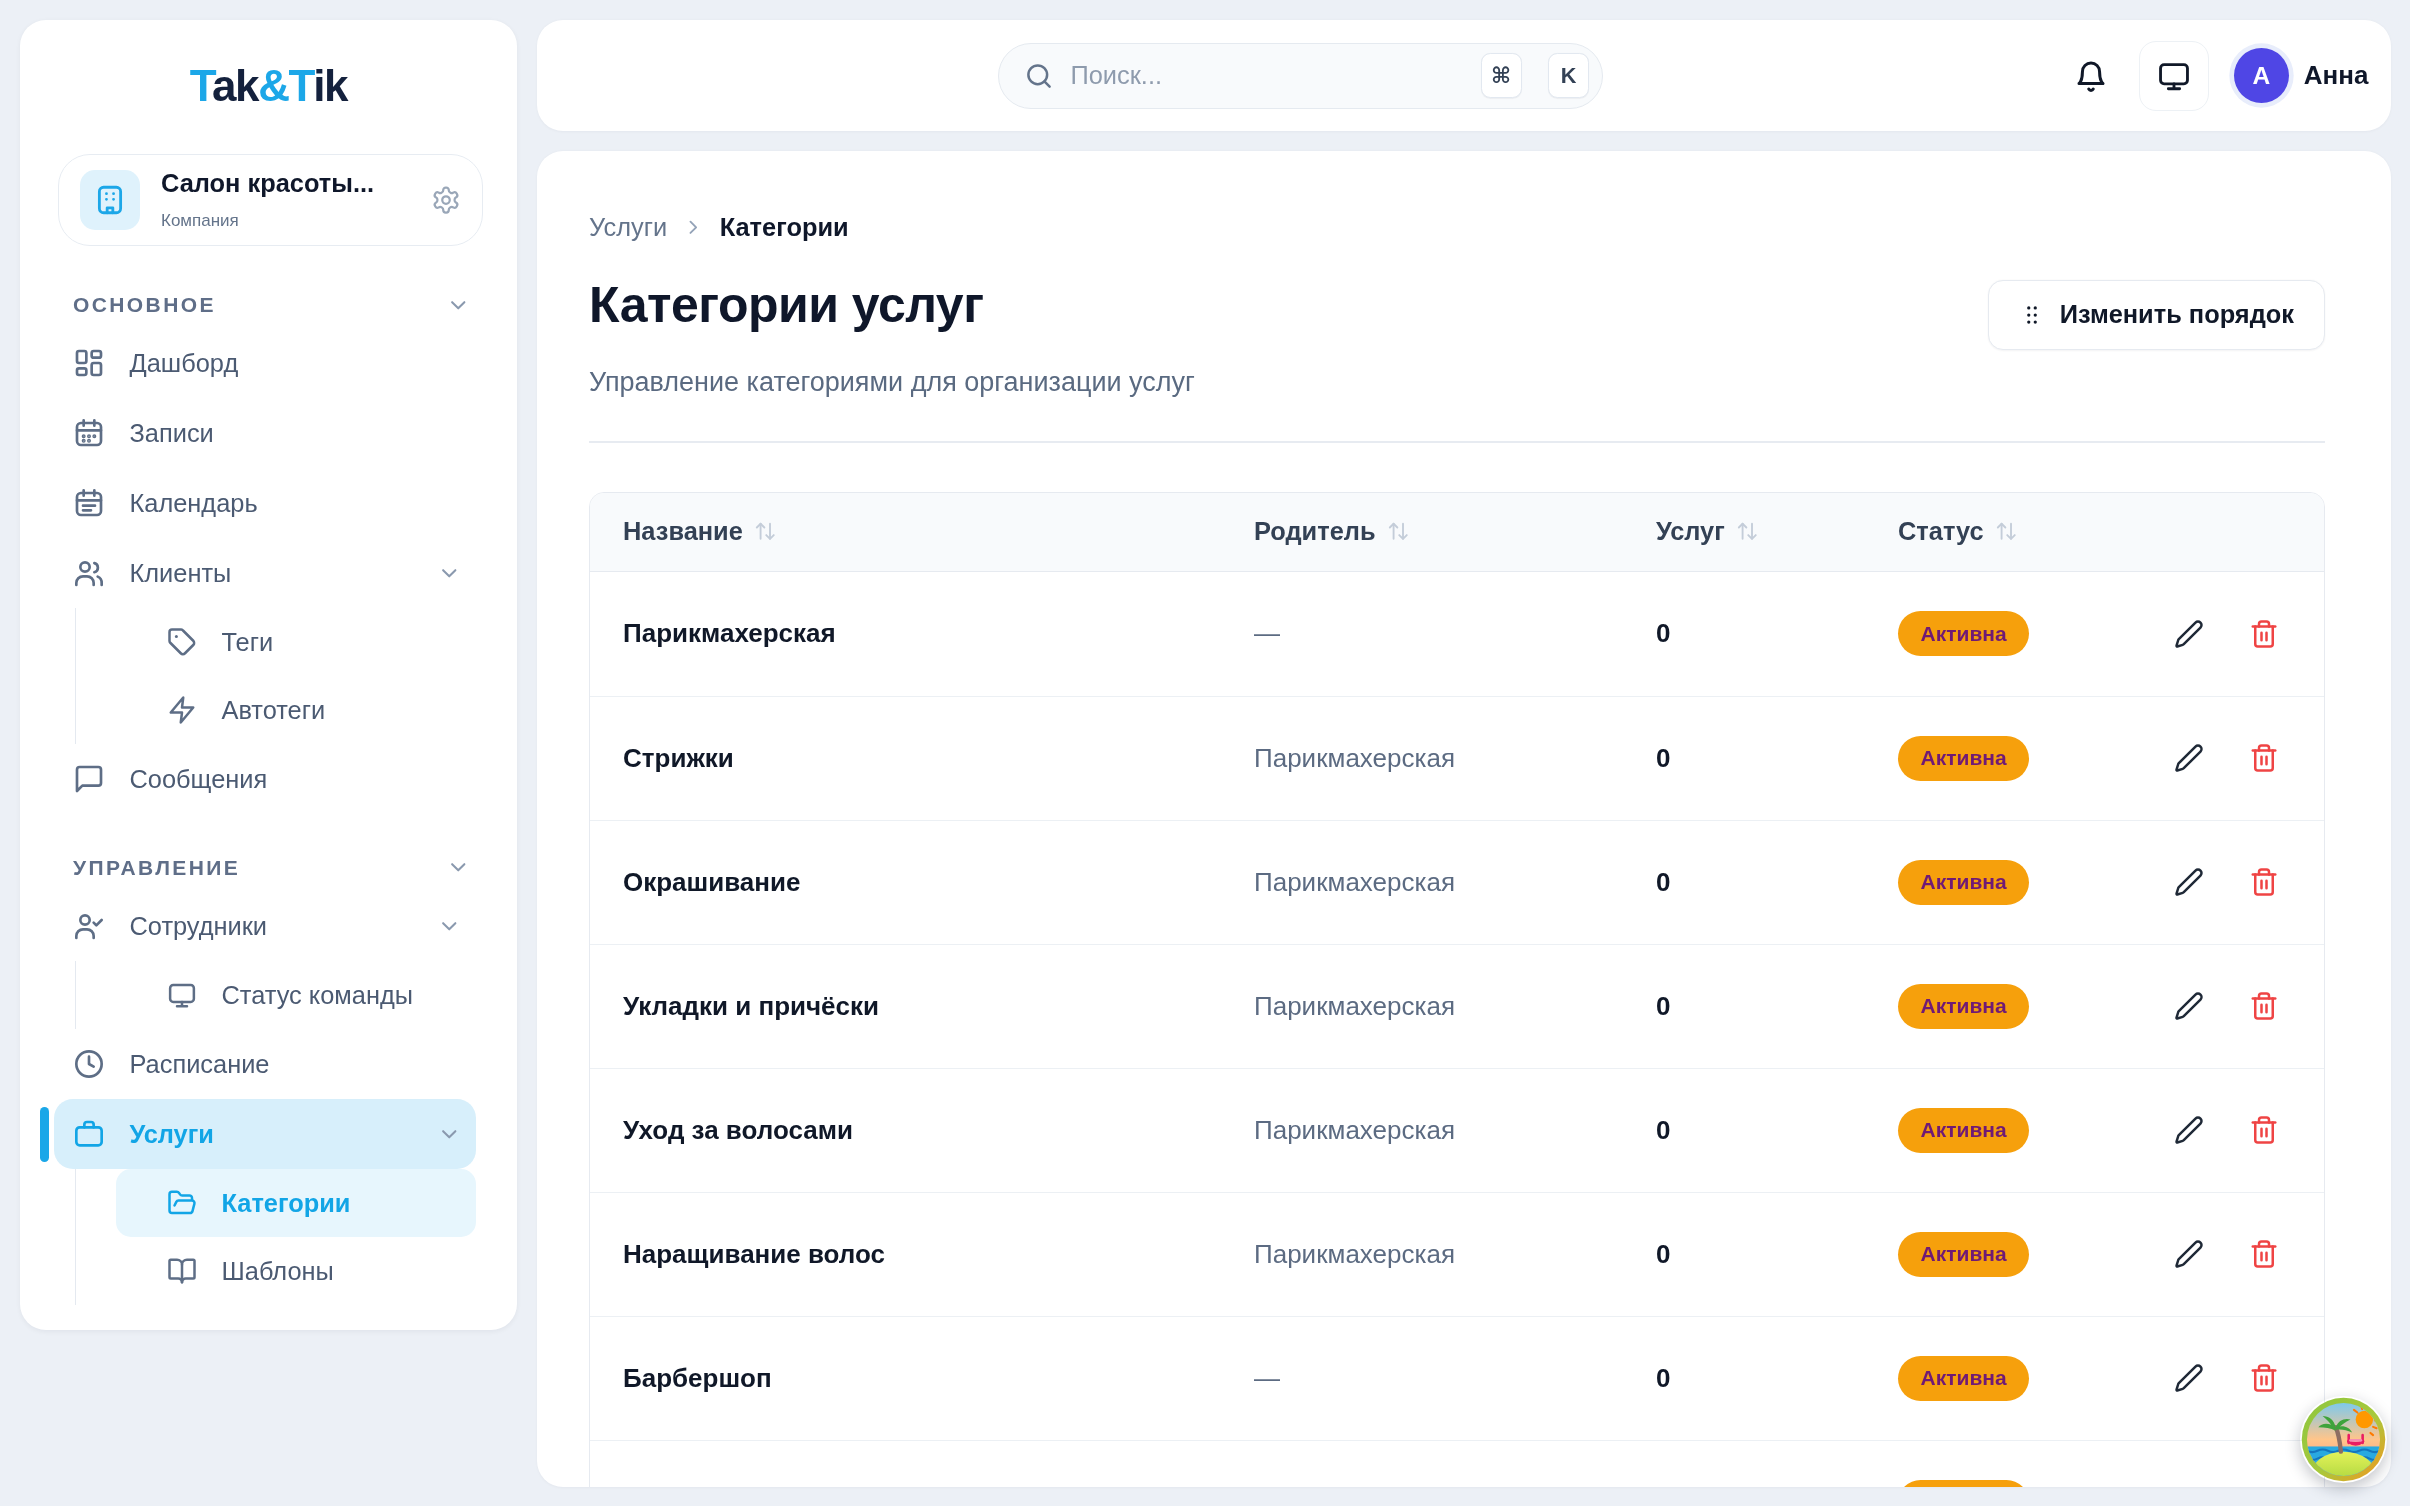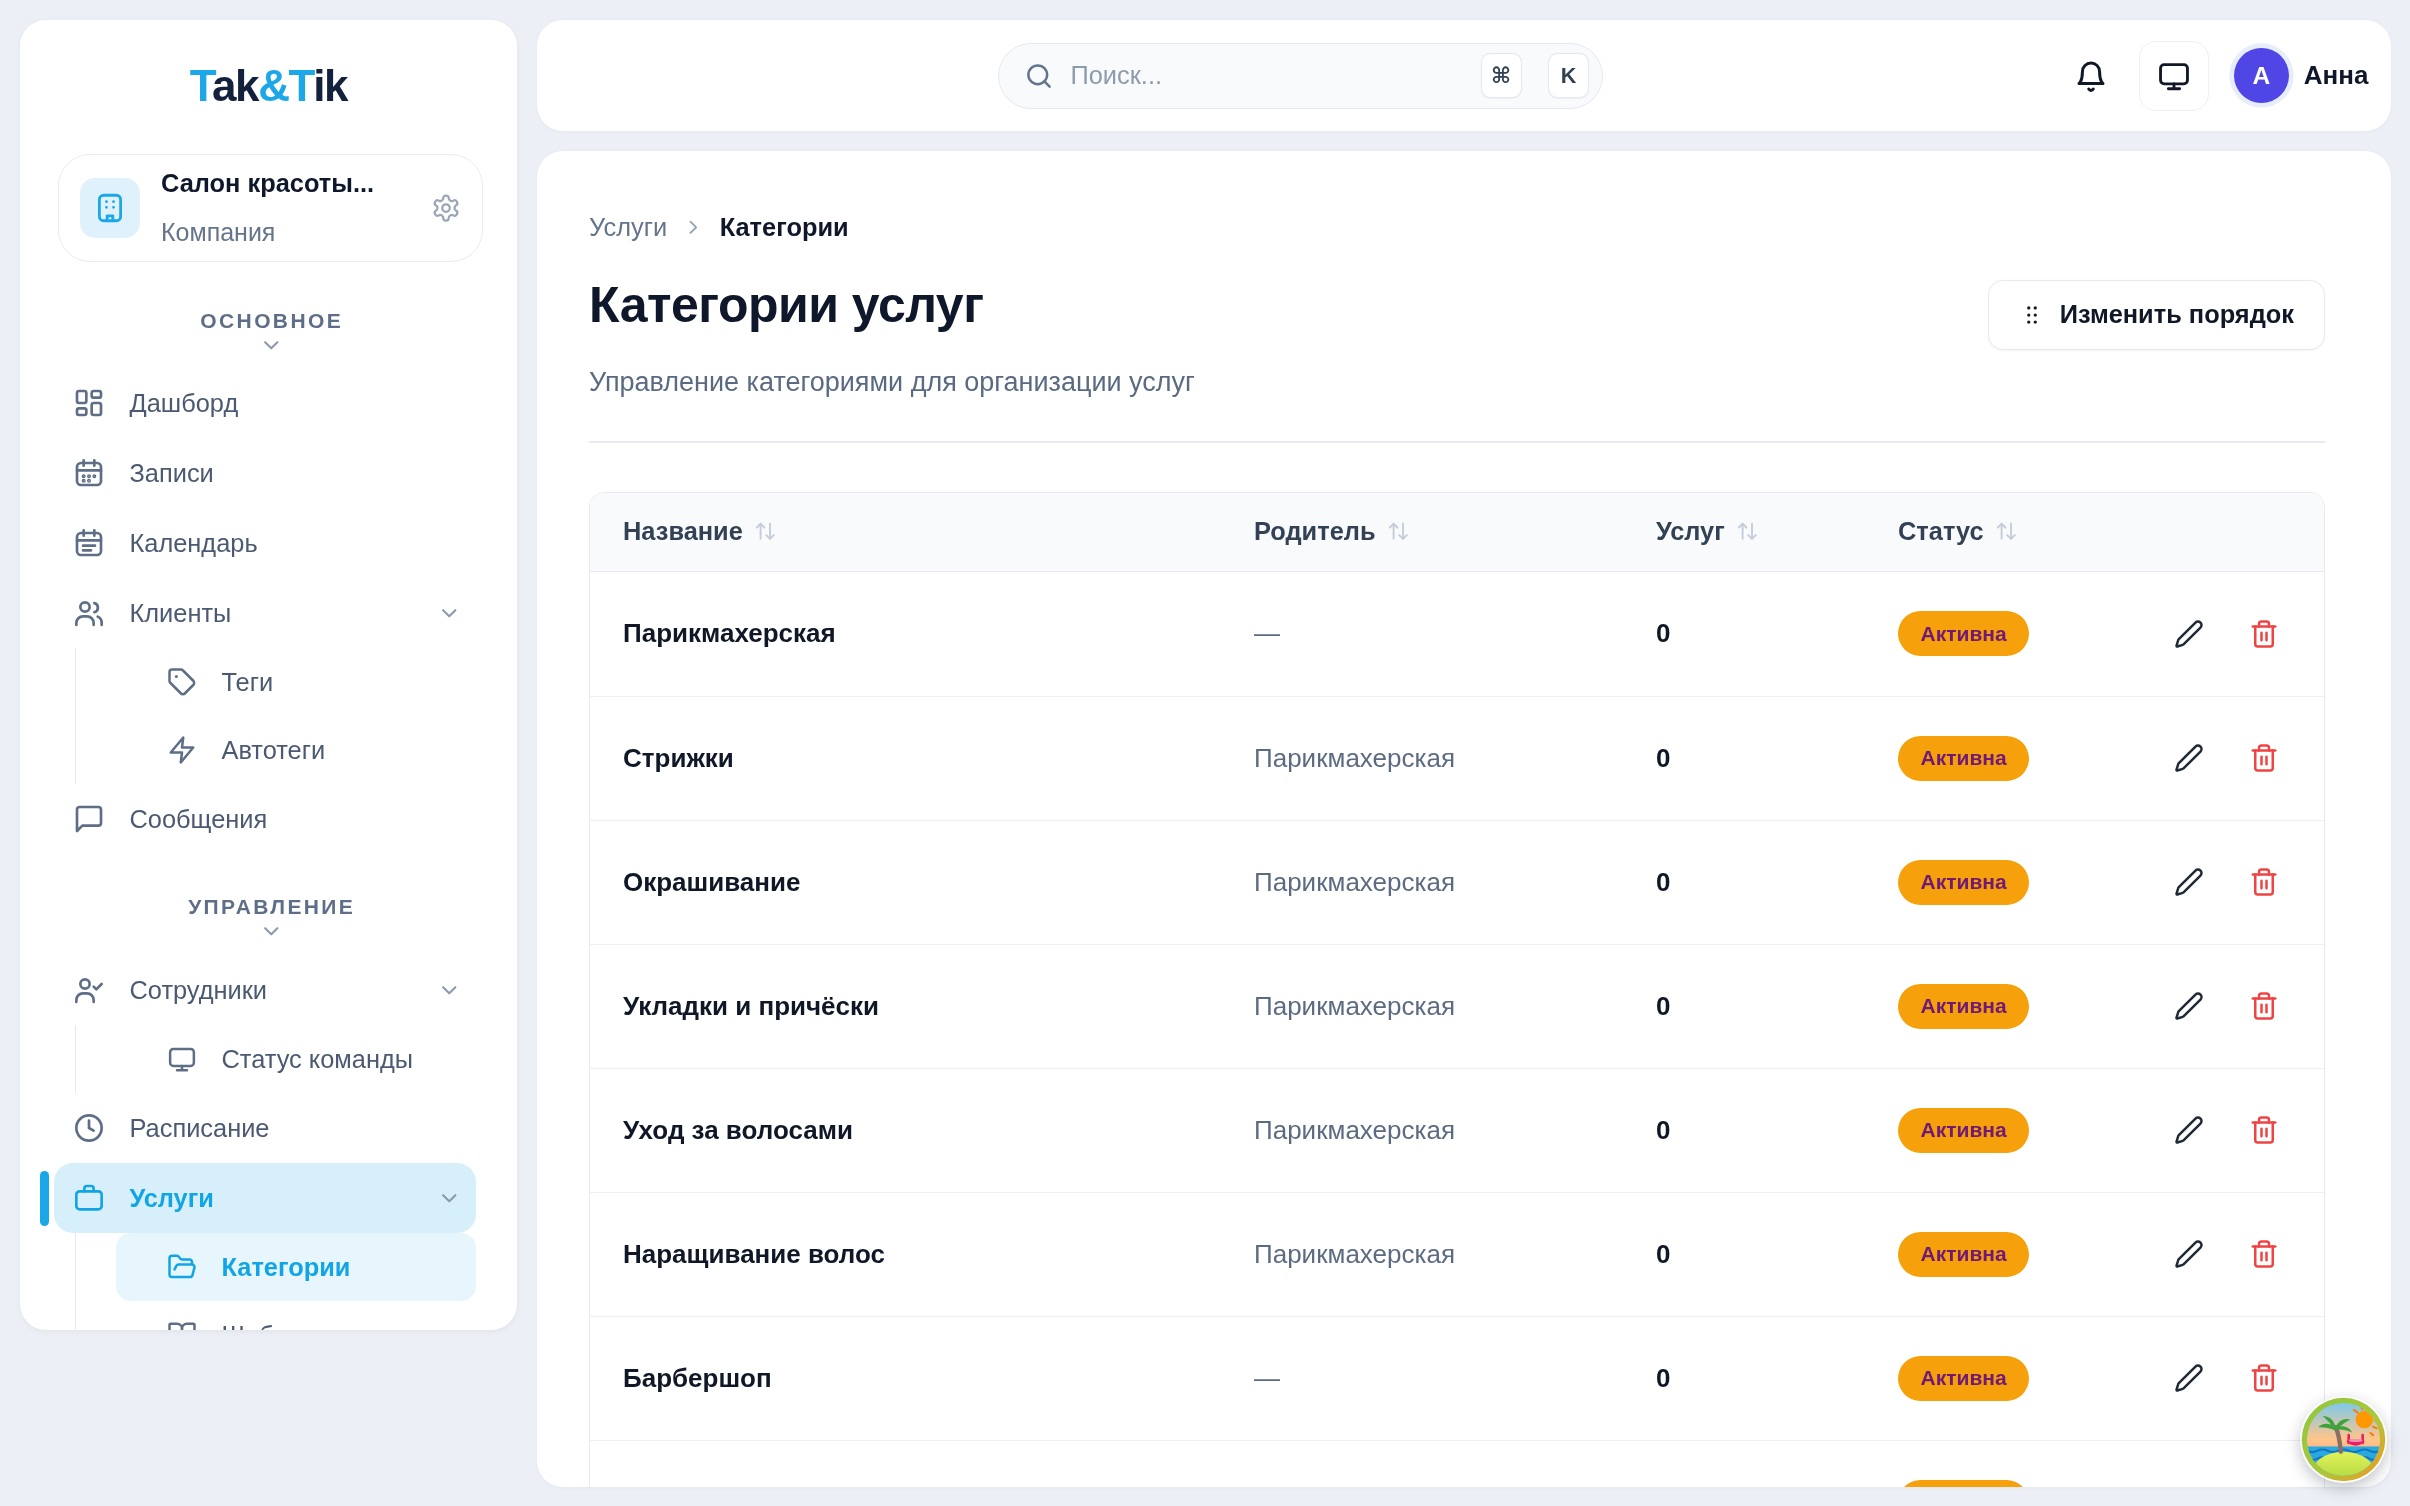--- a/index.html
+++ b/index.html
@@ -23,27 +23,27 @@
   .logo { text-align:center; margin-top:41px; font-size:44px; font-weight:800; letter-spacing:-1.4px; }
   .logo .b { color:#1CA7E8; } .logo .d { color:#14213D; }
 
   .company-card {
     margin:43px 34px 0 38px; border:1.9px solid #E7ECF2; border-radius:32px;
     padding:14px 21px; display:flex; align-items:center; gap:21px; background:#fff;
   }
   .company-icon { width:60px; height:60px; border-radius:15px; background:#DFF2FC; color:#1CA7E8;
     display:flex; align-items:center; justify-content:center; }
   .company-name { font-size:25.4px; font-weight:700; color:#0F172A; }
-  .company-type { font-size:25px; color:#64748B; margin-top:20px; }
+  .company-type { font-size:17px; color:#64748B; margin-top:13px; }
   .company-gear { margin-left:auto; color:#9AA7B8; }
 
   .nav { padding:5.6px 41px 0 34px; }
   .section-header { display:flex; align-items:center; justify-content:space-between;
     color:#5F6E88; font-size:21px; font-weight:700; letter-spacing:2.4px;
-    margin:41px 5.6px 11.3px 19px;flex-direction:column; }
+    margin:41px 5.6px 11.3px 19px; }
   .section-header .chev { color:#8A99AE; }
   .nav-item { display:flex; align-items:center; gap:24.5px; padding:19px 15px 19px 19px;
     border-radius:19px; color:#4B5A72; font-size:25.4px; font-weight:500; position:relative; }
   .nav-item .ic { color:#5E6E86; }
   .nav-item .chev { margin-left:auto; color:#8A99AE; }
   .nav-item.active { background:#D7EFFB; color:#12A5E6; font-weight:700; }
   .nav-item.active .ic { color:#12A5E6; }
   .nav-item.active::before { content:""; position:absolute; left:-14px; top:7.5px; bottom:7.5px;
     width:9.4px; border-radius:5.6px; background:#1AA7E8; }
   .sub { margin-left:21px; border-left:1.9px solid #E4E9F0;padding-left:40px; }

